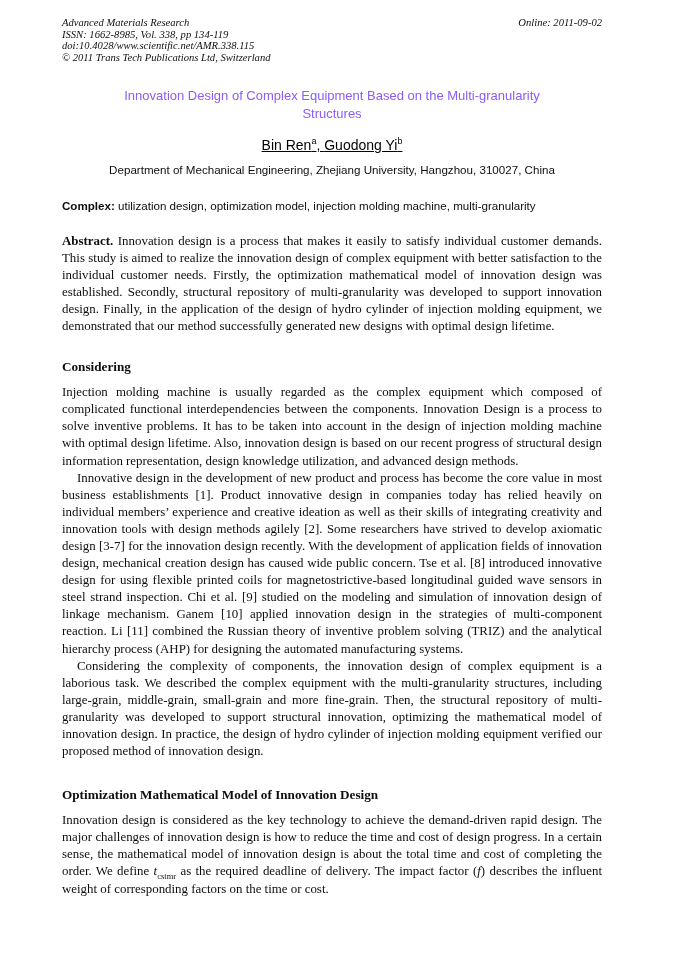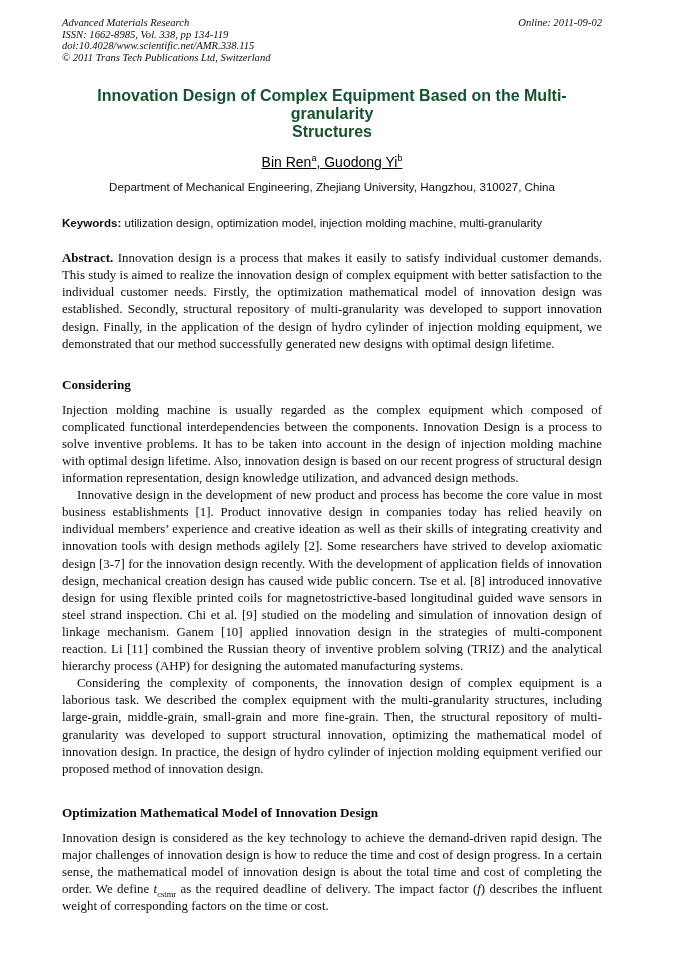--- a/index.html
+++ b/index.html
@@ -25,24 +25,24 @@
     font-style: italic;
     font-size: 10.6px;
     line-height: 11.6px;
   }
   .pdf-header .right { text-align: left; white-space: nowrap; }
   
   .paper-title {
     margin-top: 24px;
     text-align: center;
     font-family: "Liberation Sans", sans-serif;
-    font-weight: bold;
-    font-size: 16px;
+    font-weight: normal;
+    font-size: 13px;
     line-height: 17.6px;
-    color: #14532d;
+    color: #8b5cf6;
   }
   .authors {
     margin-top: 14px;
     text-align: center;
     font-family: "Liberation Sans", sans-serif;
     font-size: 14px;
     line-height: 16px;
     color: #000;
     text-decoration: underline;
   }
@@ -110,21 +110,21 @@
   <h1 class="paper-title">
     <span style="display:block">Innovation Design of Complex Equipment Based on the Multi-granularity</span>
     <span style="display:block">Structures</span>
   </h1>
 
   <div class="authors"><span>Bin Ren</span><sup>a</sup><span>, </span><span>Guodong Yi</span><sup>b</sup></div>
 
   <div class="affiliation">Department of Mechanical Engineering, Zhejiang University, Hangzhou, 310027, China</div>
 
 
-  <p class="keywords"><span class="lead">Keywords:</span><span> utilization design, optimization model, injection molding machine, multi-granularity</span></p>
+  <p class="keywords"><span class="lead">Complex:</span><span> utilization design, optimization model, injection molding machine, multi-granularity</span></p>
 
   <p class="abstract"><span class="lead-serif">Abstract.</span><span> Innovation design is a process that makes it easily to satisfy individual customer demands. This study is aimed to realize the innovation design of complex equipment with better satisfaction to the individual customer needs. Firstly, the optimization mathematical model of innovation design was established. Secondly, structural repository of multi-granularity was developed to support innovation design. Finally, in the application of the design of hydro cylinder of injection molding equipment, we demonstrated that our method successfully generated new designs with optimal design lifetime.</span></p>
 
   <section>
     <h2 class="section-heading">Considering</h2>
     <p class="body-p">Injection molding machine is usually regarded as the complex equipment which composed of complicated functional interdependencies between the components. Innovation Design is a process to solve inventive problems. It has to be taken into account in the design of injection molding machine with optimal design lifetime. Also, innovation design is based on our recent progress of structural design information representation, design knowledge utilization, and advanced design methods.</p>
     <p class="body-p indent">Innovative design in the development of new product and process has become the core value in most business establishments [1]. Product innovative design in companies today has relied heavily on individual members’ experience and creative ideation as well as their skills of integrating creativity and innovation tools with design methods agilely [2]. Some researchers have strived to develop axiomatic design [3-7] for the innovation design recently. With the development of application fields of innovation design, mechanical creation design has caused wide public concern. Tse et al. [8] introduced innovative design for using flexible printed coils for magnetostrictive-based longitudinal guided wave sensors in steel strand inspection. Chi et al. [9] studied on the modeling and simulation of innovation design of linkage mechanism. Ganem [10] applied innovation design in the strategies of multi-component reaction. Li [11] combined the Russian theory of inventive problem solving (TRIZ) and the analytical hierarchy process (AHP) for designing the automated manufacturing systems.</p>
     <p class="body-p indent">Considering the complexity of components, the innovation design of complex equipment is a laborious task. We described the complex equipment with the multi-granularity structures, including large-grain, middle-grain, small-grain and more fine-grain. Then, the structural repository of multi-granularity was developed to support structural innovation, optimizing the mathematical model of innovation design. In practice, the design of hydro cylinder of injection molding equipment verified our proposed method of innovation design.</p>
   </section>
 

